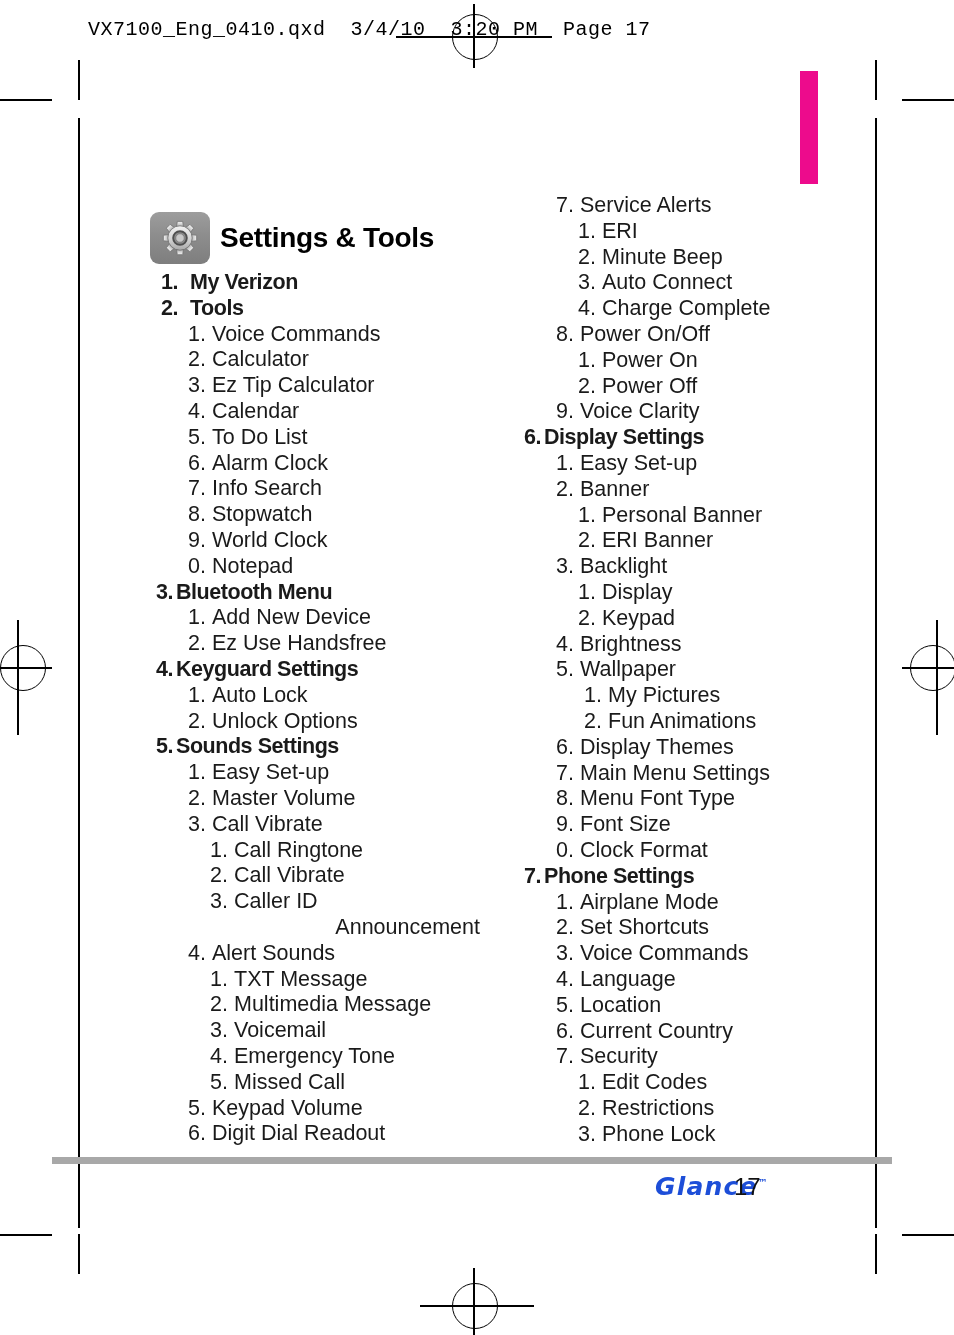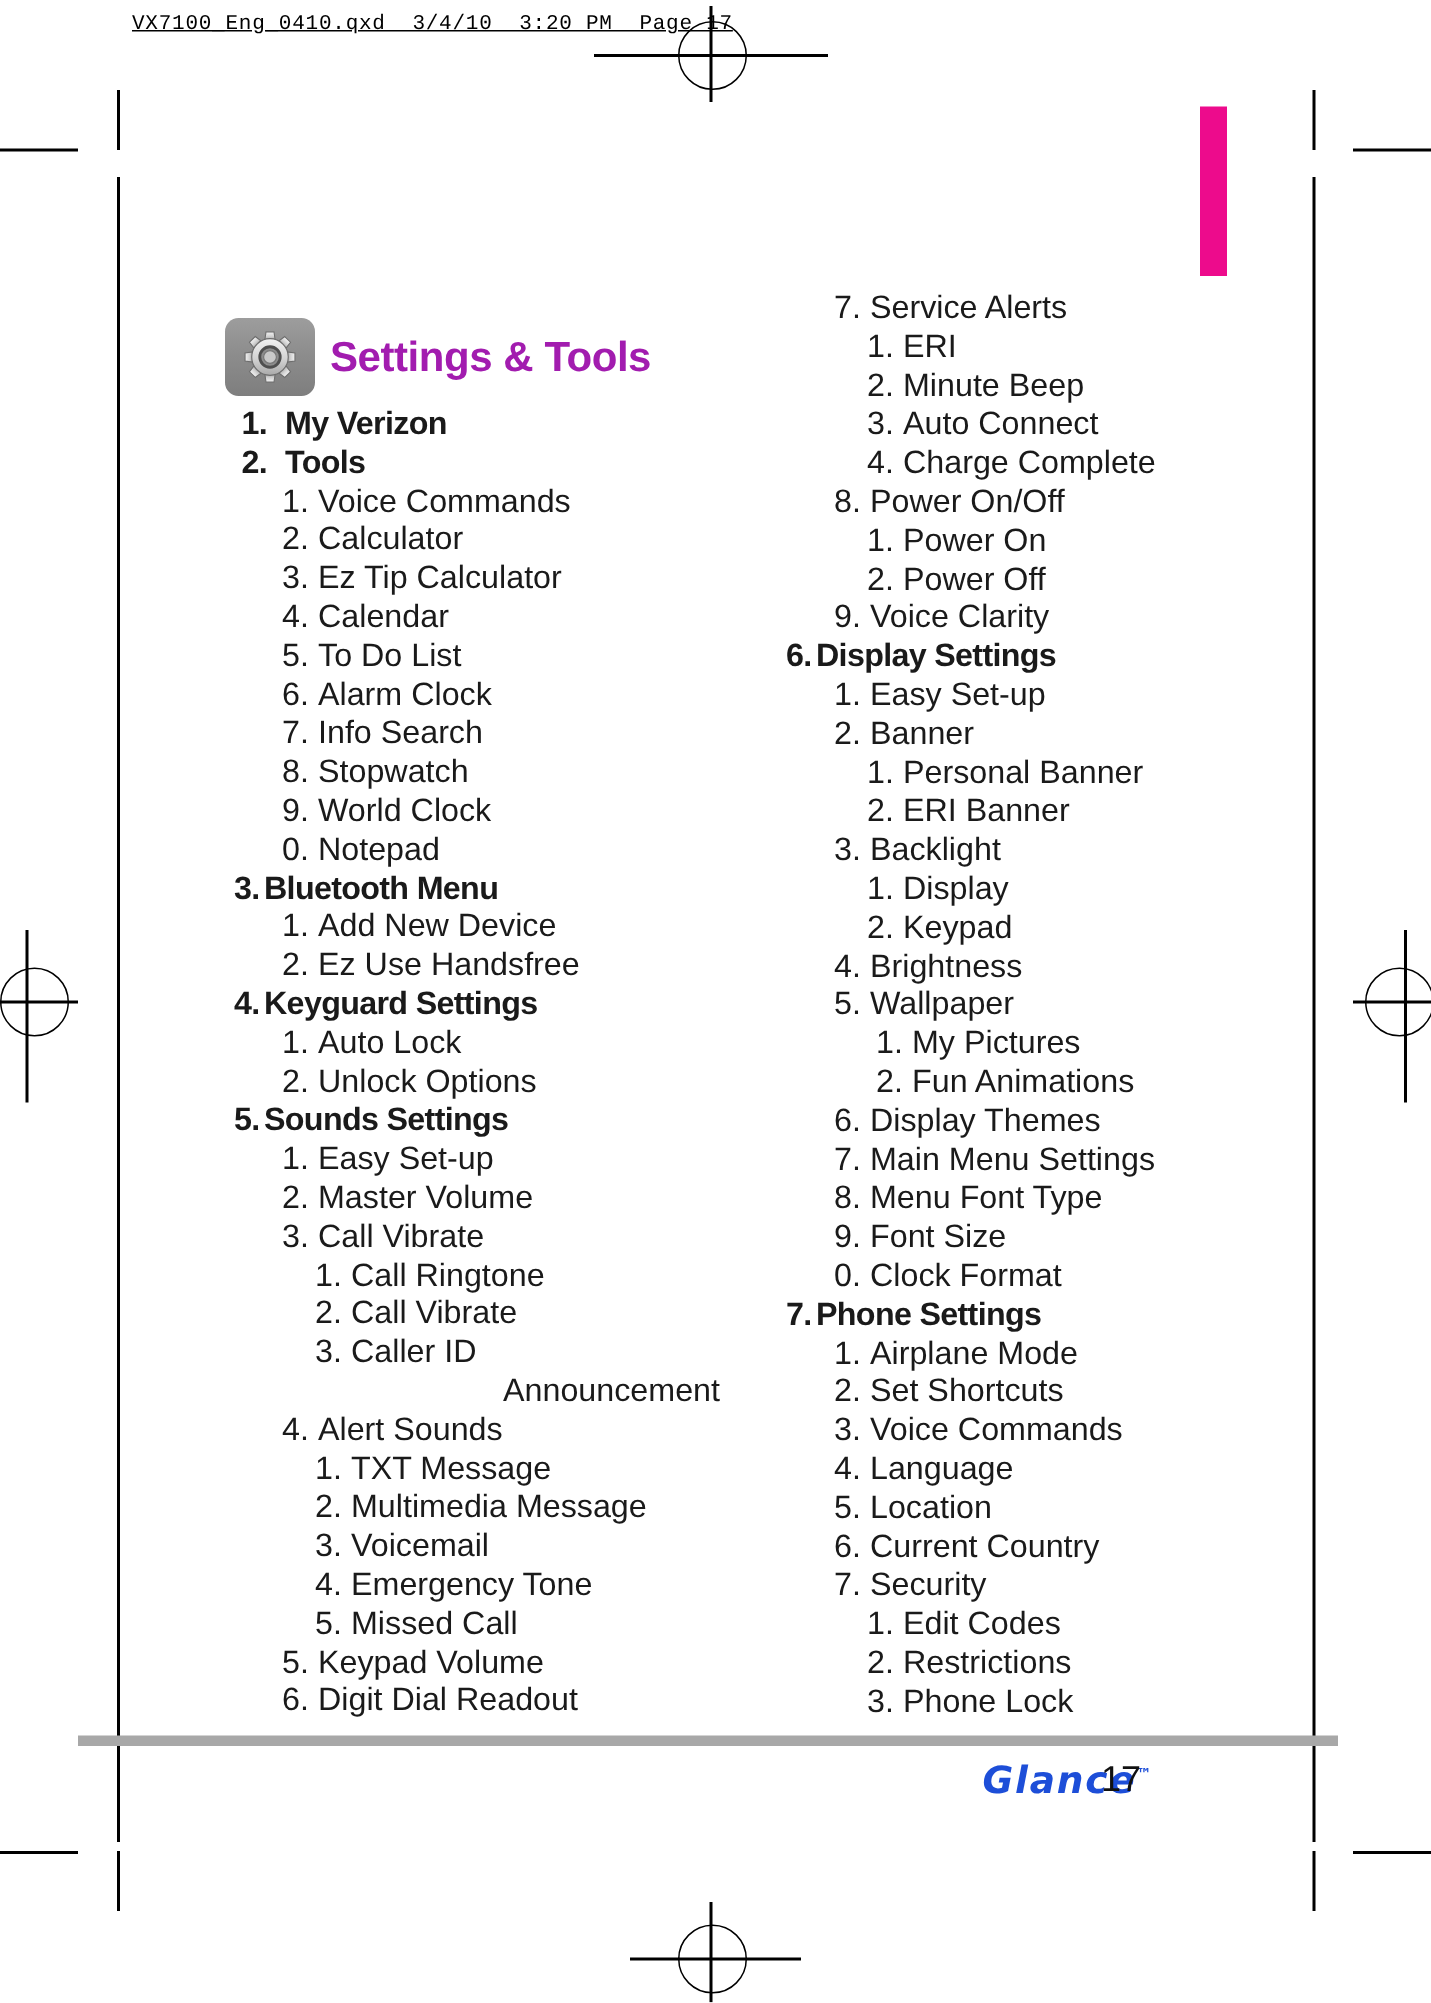--- a/index.html
+++ b/index.html
@@ -17,27 +17,26 @@
     width: 954px;
     height: 1335px;
     overflow: hidden;
     background: #ffffff;
   }
 
   
   .print-header {
     position: absolute;
     left: 88px;
-    top: 8px;
+    top: 18px;
     font-family: "Liberation Mono", "DejaVu Sans Mono", monospace;
-    font-size: 14px;
+    font-size: 20px;
     letter-spacing: 0.5px;
     color: #000;
     white-space: pre;
-    text-decoration: underline;
   }
 
   
   .mark {
     position: absolute;
     background: #000;
   }
   .mark.h { height: 1.5px; }
   .mark.v { width: 1.5px; }
 
@@ -223,21 +222,21 @@
             <path d="M-3.4,-21 L3.4,-21 L4.3,-14.6 L-4.3,-14.6 Z" transform="rotate(225)"></path>
             <path d="M-3.4,-21 L3.4,-21 L4.3,-14.6 L-4.3,-14.6 Z" transform="rotate(270)"></path>
             <path d="M-3.4,-21 L3.4,-21 L4.3,-14.6 L-4.3,-14.6 Z" transform="rotate(315)"></path>
           </g>
           <circle r="15.4" fill="url(#gearGrad)" stroke="#6d6d6d" stroke-width="1"></circle>
           <circle r="8.6" fill="#8d8d8d" stroke="#4f4f4f" stroke-width="2.4"></circle>
           <circle r="5.4" fill="#c9c9c9" stroke="#777" stroke-width="1"></circle>
         </g>
       </svg>
     </span>
-    <span class="title-text" id="title-text" style="color: #a21caf;">Settings &amp; Tools</span>
+    <span class="title-text" id="title-text" style="color: #000000;">Settings &amp; Tools</span>
   </div>
 
   <div class="col" id="col-left">
       <div class="row lvl1 wide">
         <span class="num">1.</span>
         <span class="lbl">My Verizon</span>
       </div>
       <div class="row lvl1 wide">
         <span class="num">2.</span>
         <span class="lbl">Tools</span>

